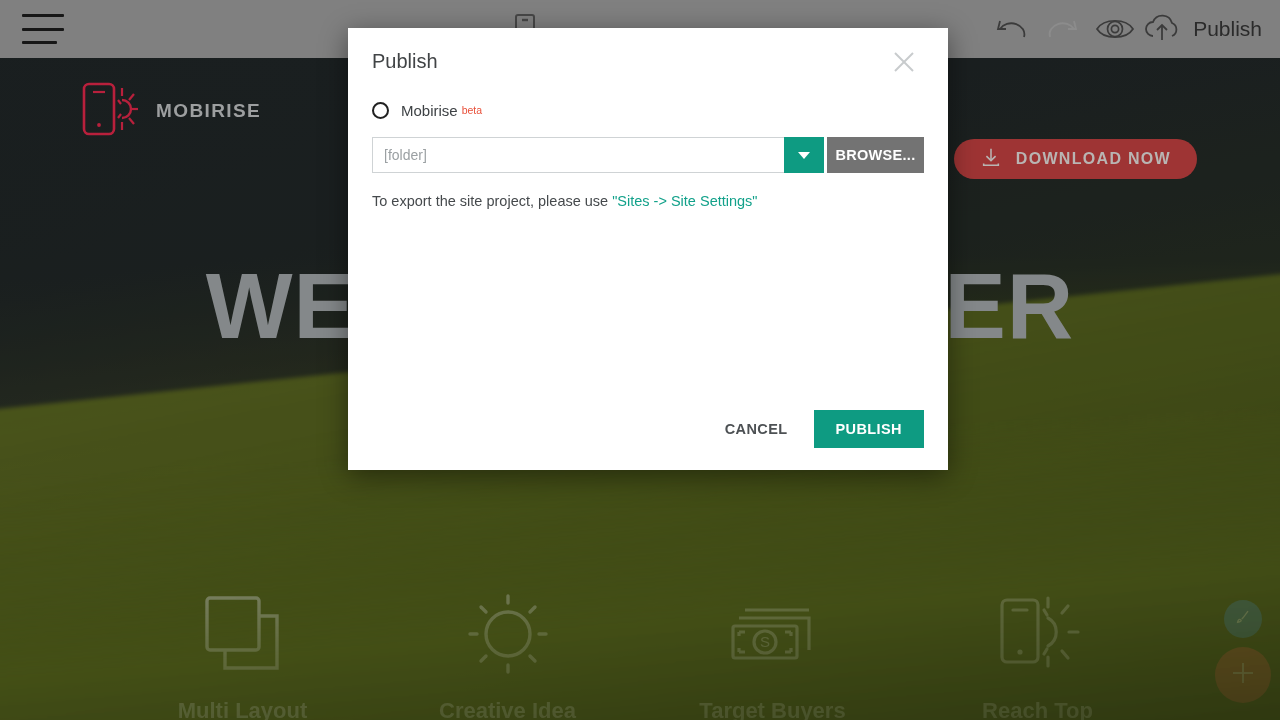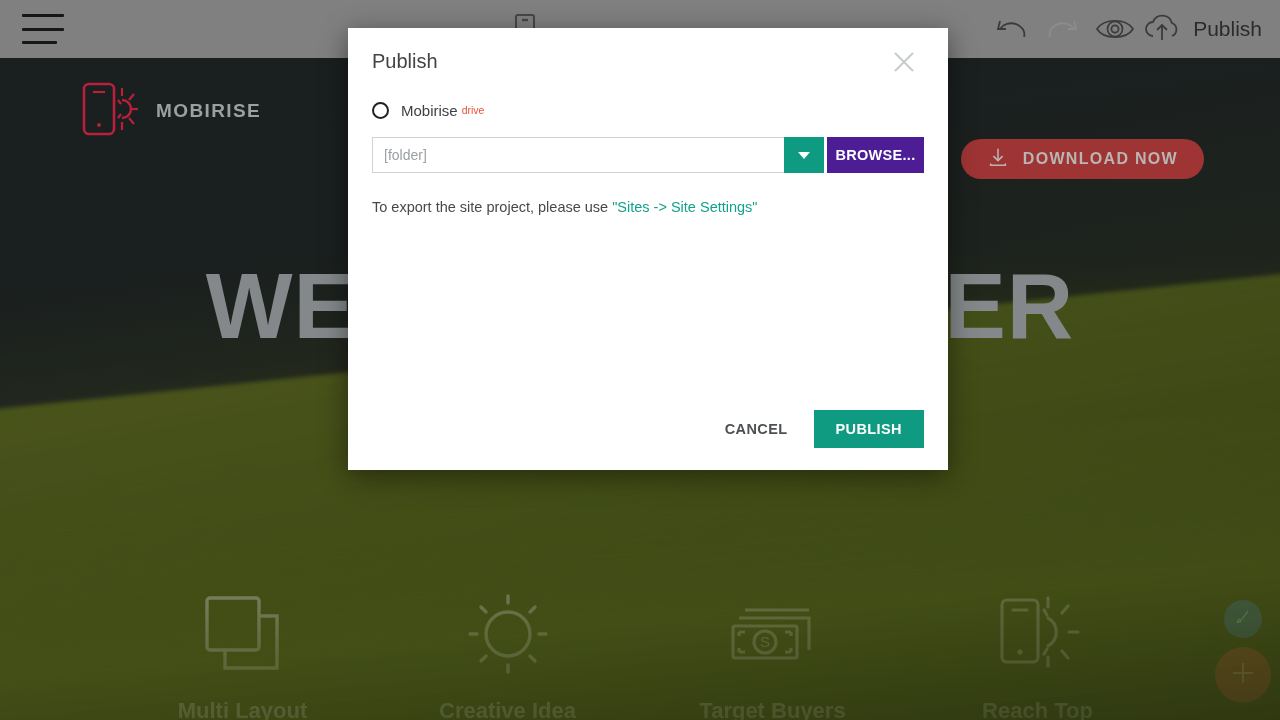--- a/index.html
+++ b/index.html
@@ -47,21 +47,21 @@
     content:""; position:absolute; left:-10%; top:58%; width:130%; height:60%;
     background: linear-gradient(178deg, rgba(110,124,34,.0) 0%, rgba(70,82,22,.75) 45%, rgba(38,46,14,.95) 100%);
     transform: rotate(-3deg); filter: blur(3px);
   }
   #hero-veil { position:absolute; inset:0; background: rgba(10,14,10,0.30); }
 
   #brand { position: absolute; top: 20px; left: 78px; display: flex; align-items: center; gap: 16px; }
   #brand .name { font-size: 19px; font-weight: bold; letter-spacing: 1.4px; color: #9d9fa0; }
 
   #download-now {
-    position: absolute; top: 81px; right: 76px;
+    position: absolute; top: 81px; right: 83px;
     background: #9e3434; color: #b9b5b3; border: none;
     border-radius: 24px; height: 40px; padding: 0 26px;
     display: flex; align-items: center; gap: 14px;
     font-size: 16px; font-weight: bold; letter-spacing: 1.3px;
   }
 
   #hero-title {
     position: absolute; top: 196px; left: 0; width: 1280px;
     text-align: center; font-size: 92px; font-weight: bold;
     letter-spacing: 1px; color: #84888a; white-space: nowrap;
@@ -117,38 +117,38 @@
     flex: 1; border: 1px solid #cfd3d5; border-right: none;
     font-size: 14px; color: #6f7477; padding: 0 11px;
     font-family: "Liberation Sans", sans-serif; outline: none;
   }
   #folder-input::placeholder { color: #9ba0a3; }
   #folder-dropdown {
     width: 40px; background: #0e9b82; border: none;
     display: flex; align-items: center; justify-content: center;
   }
   #browse-btn {
-    margin-left: 3px; width: 97px; background: #4c1d95; border: none;
+    margin-left: 3px; width: 97px; background: #737373; border: none;
     color: #fff; font-size: 14.5px; font-weight: bold; letter-spacing: .3px;
     font-family: "Liberation Sans", sans-serif;
   }
 
   .toggle-row { display: flex; align-items: center; height: 34px; margin-top: 20px; }
   #toggle {
     width: 38px; height: 17px; border-radius: 10px; background: #8ed3c6;
     position: relative; flex: none;
   }
   #toggle .knob {
     position: absolute; right: -1px; top: -3px; width: 23px; height: 23px;
     border-radius: 50%; background: #109684;
     box-shadow: 0 1px 3px rgba(0,0,0,.35);
   }
   .toggle-label { margin-left: 18px; font-size: 15px; color: #3e4245; }
 
-  #export-note { margin-top: 26px; font-size: 14.5px; color: #45494c; }
+  #export-note { margin-top: 20px; font-size: 14.5px; color: #45494c; }
   #export-note a { color: #12a18a; text-decoration: none; }
 
   .dlg-actions { position: absolute; right: 24px; bottom: 22px; display: flex; align-items: center; gap: 18px; margin-left: 20px; }
   #cancel-btn {
     background: none; border: none; font-size: 14.5px; font-weight: bold;
     color: #4d5154; letter-spacing: .4px; padding: 10px 8px;
     font-family: "Liberation Sans", sans-serif;
   }
   #publish-ok-btn {
     background: #0e9b82; border: none; color: #fff;
@@ -346,21 +346,21 @@
         <svg width="28" height="28" viewBox="0 0 28 28" stroke="#c8cbcd" stroke-width="2">
           <line x1="5" y1="5" x2="23" y2="23"></line>
           <line x1="23" y1="5" x2="5" y2="23"></line>
         </svg>
       </div>
     </div>
 
     <div class="opt-row">
       <span class="radio"></span>
       <span class="opt-label">Mobirise</span>
-      <span class="beta">drive</span>
+      <span class="beta">beta</span>
     </div>
 
 
     <div class="folder-row">
       <input id="folder-input" type="text" value="" placeholder="[folder]" style="">
       <button id="folder-dropdown">
         <span>
           <svg width="12" height="8" viewBox="0 0 12 8">
               <polygon points="0,0 12,0 6,7" fill="#ffffff"></polygon>
             </svg>

